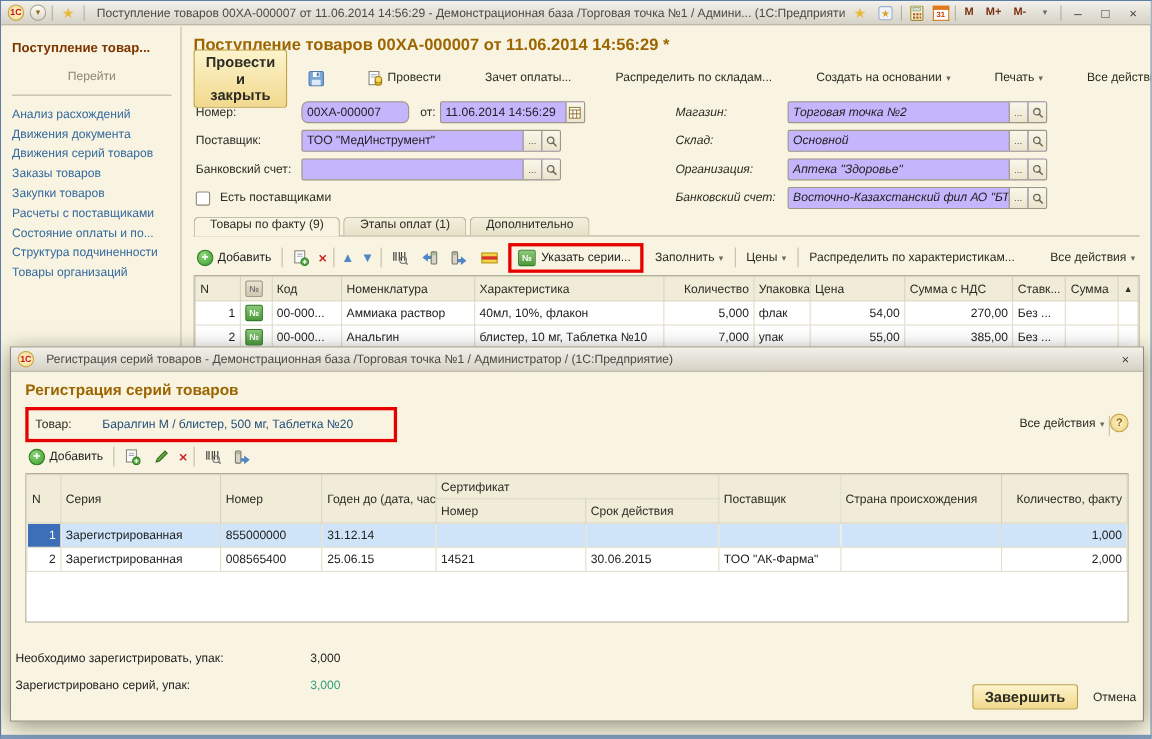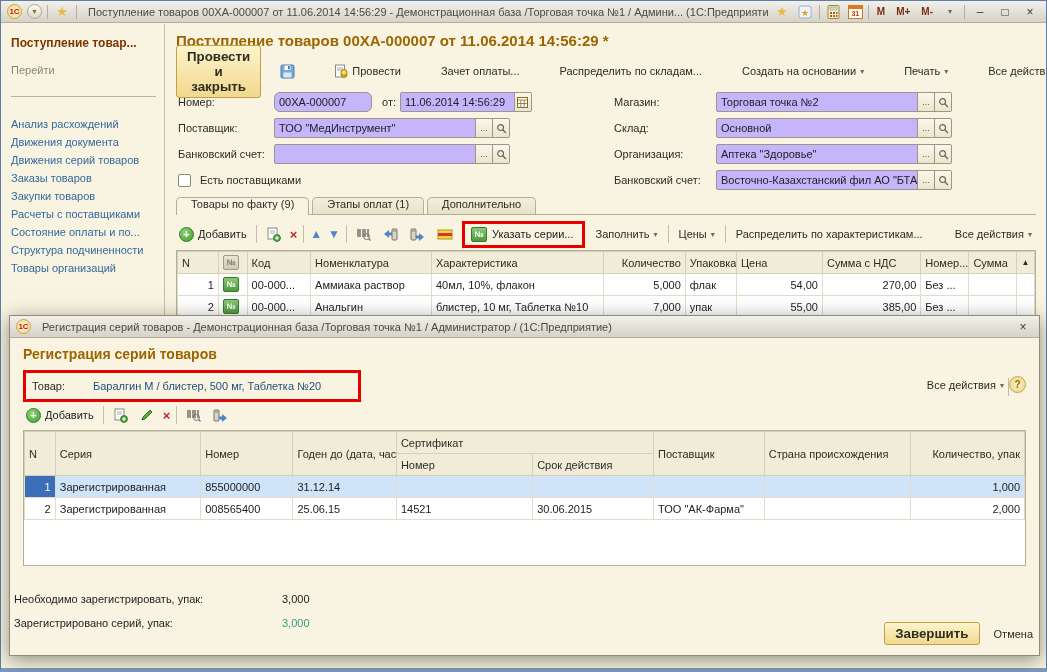--- a/index.html
+++ b/index.html
@@ -15,21 +15,21 @@
   .circle-btn { width:15px; height:15px; border-radius:50%; background:linear-gradient(#fefdf8,#ddd8c8); border:1px solid #a9a494; color:#8a6c1f; font-size:8px; display:inline-flex; align-items:center; justify-content:center; }
   .star { color:#e8b93c; font-size:13px; }
   .mbtn { font-weight:bold; color:#7a2f10; font-size:10px; padding:0 3px; }
   .cal31 { width:15px; height:14px; background:#fff; border:1px solid #d07818; color:#cc3300; font-size:7px; font-weight:bold; display:inline-flex; align-items:center; justify-content:center; border-top:4px solid #e07820; }
   .winctl { font-size:12px; color:#3c3c34; width:20px; text-align:center; }
   .tb-sep { width:1px; height:14px; background:#b4afa2; }
 
   
   .sidebar { position:absolute; left:0; top:23px; bottom:14px; width:164px; background:#f8f4e1; border-right:1px solid #c5c0aa; padding:12px 8px 0 10px; }
   .sb-title { color:#7d3500; font-weight:bold; font-size:12px; margin-bottom:14px; }
-  .sb-section { color:#8b8674; font-size:11px; border-bottom:1px solid #b9b4a0; padding-bottom:20px; margin-bottom:18px; }
+  .sb-section { color:#8b8674; font-size:11px; border-bottom:1px solid #b9b4a0; padding-bottom:10px; margin-bottom:8px;text-align:center; }
   .sb-item { color:#33689e; padding:3px 0; cursor:pointer; white-space:nowrap; }
 
   
   .content { position:absolute; left:165px; top:23px; right:0; bottom:14px; padding:6px 10px 0 10px; overflow:hidden; }
   .doc-title { color:#9c6500; font-size:15px; font-weight:bold; margin:2px 0 8px 0; }
   .toolbar { display:flex; align-items:center; gap:16px; height:28px; }
   .ybtn { background:linear-gradient(#fdf4cc,#f1d88d); border:1px solid #c0a245; border-radius:3px; font-weight:bold; padding:3px 10px; color:#2c2c24; }
   .flatbtn { padding:3px 4px; color:#2c2c24; display:inline-flex; align-items:center; gap:4px; white-space:nowrap; }
   .ddarrow { font-size:8px; color:#6b6b5f; }
   .v-sep { width:1px; height:18px; background:#c2bda9; }
@@ -38,21 +38,21 @@
 
   
   .form-area { position:relative; height:104px; margin-top:4px; }
   .frow { display:flex; align-items:center; height:26px; gap:4px; }
   .flabel { color:#2c2c24; }
   .fbox { display:inline-flex; align-items:stretch; background:#c4b5fd; border:1px solid #9b9685; border-radius:2px; height:20px; overflow:hidden; }
   .fval { align-self:center; padding:0 4px; white-space:nowrap; overflow:hidden; }
   .fbtn { width:17px; border-left:1px solid #9b9685; background:linear-gradient(#faf7ea,#ece5cd); display:inline-flex; align-items:center; justify-content:center; color:#555; font-size:9px; }
   .form-left { position:absolute; left:2px; top:0; }
   .form-left .flabel.main { width:92px; }
-  .form-right { position:absolute; left:438px; top:0; }
+  .form-right { position:absolute; left:438px; top:0;font-style:italic; }
   .form-right .flabel.main { width:98px; }
   .checkbox { width:13px; height:13px; background:#fff; border:1px solid #8d887a; border-radius:2px; margin-right:5px; }
 
   
   .tabs { display:flex; gap:3px; margin-top:4px; position:relative; }
   .tab { padding:0 14px; border:1px solid #b3ae97; border-bottom:none; border-radius:5px 5px 0 0; background:linear-gradient(#f3efdc,#e7e1c8); color:#2c2c24; }
   .tab.active { background:#f8f4e1; position:relative; font-weight:normal; z-index:2; padding-bottom:5px; margin-bottom:-1px; }
   .tabpanel { border-top:1px solid #b3ae97; padding-top:4px; }
 
   
@@ -416,21 +416,21 @@
               <tr>
             <th>N</th>
             <th><span class="numbadge" style="background:linear-gradient(#e8e4d2,#cfc9b2);color:#777;border-color:#a09a86;">№</span></th>
             <th>Код</th>
             <th>Номенклатура</th>
             <th>Характеристика</th>
             <th class="num">Количество</th>
             <th>Упаковка, Ед....</th>
             <th>Цена</th>
             <th>Сумма с НДС</th>
-            <th>Номер...</th>
+            <th>Ставк...</th>
             <th>Сумма</th>
             <th class="scrollcell">▲</th>
           </tr>
           <tr>
             <td class="num">1</td>
             <td><span class="numbadge">№</span></td>
             <td>00-000...</td>
             <td>Аммиака раствор</td>
             <td>40мл, 10%, флакон</td>
             <td class="num">5,000</td>
@@ -546,21 +546,21 @@
           </colgroup>
           <tbody>
               <tr>
             <th rowspan="2">N</th>
             <th rowspan="2">Серия</th>
             <th rowspan="2">Номер</th>
             <th rowspan="2">Годен до (дата, час)</th>
             <th colspan="2">Сертификат</th>
             <th rowspan="2">Поставщик</th>
             <th rowspan="2">Страна происхождения</th>
-            <th rowspan="2" class="num">Количество, упак</th>
+            <th rowspan="2" class="num">Количество, факту</th>
           </tr>
           <tr>
             <th>Номер</th>
             <th>Срок действия</th>
           </tr>
           <tr class="selected">
             <td class="num ncell">1</td>
             <td>Зарегистрированная</td>
             <td>855000000</td>
             <td>31.12.14</td>

